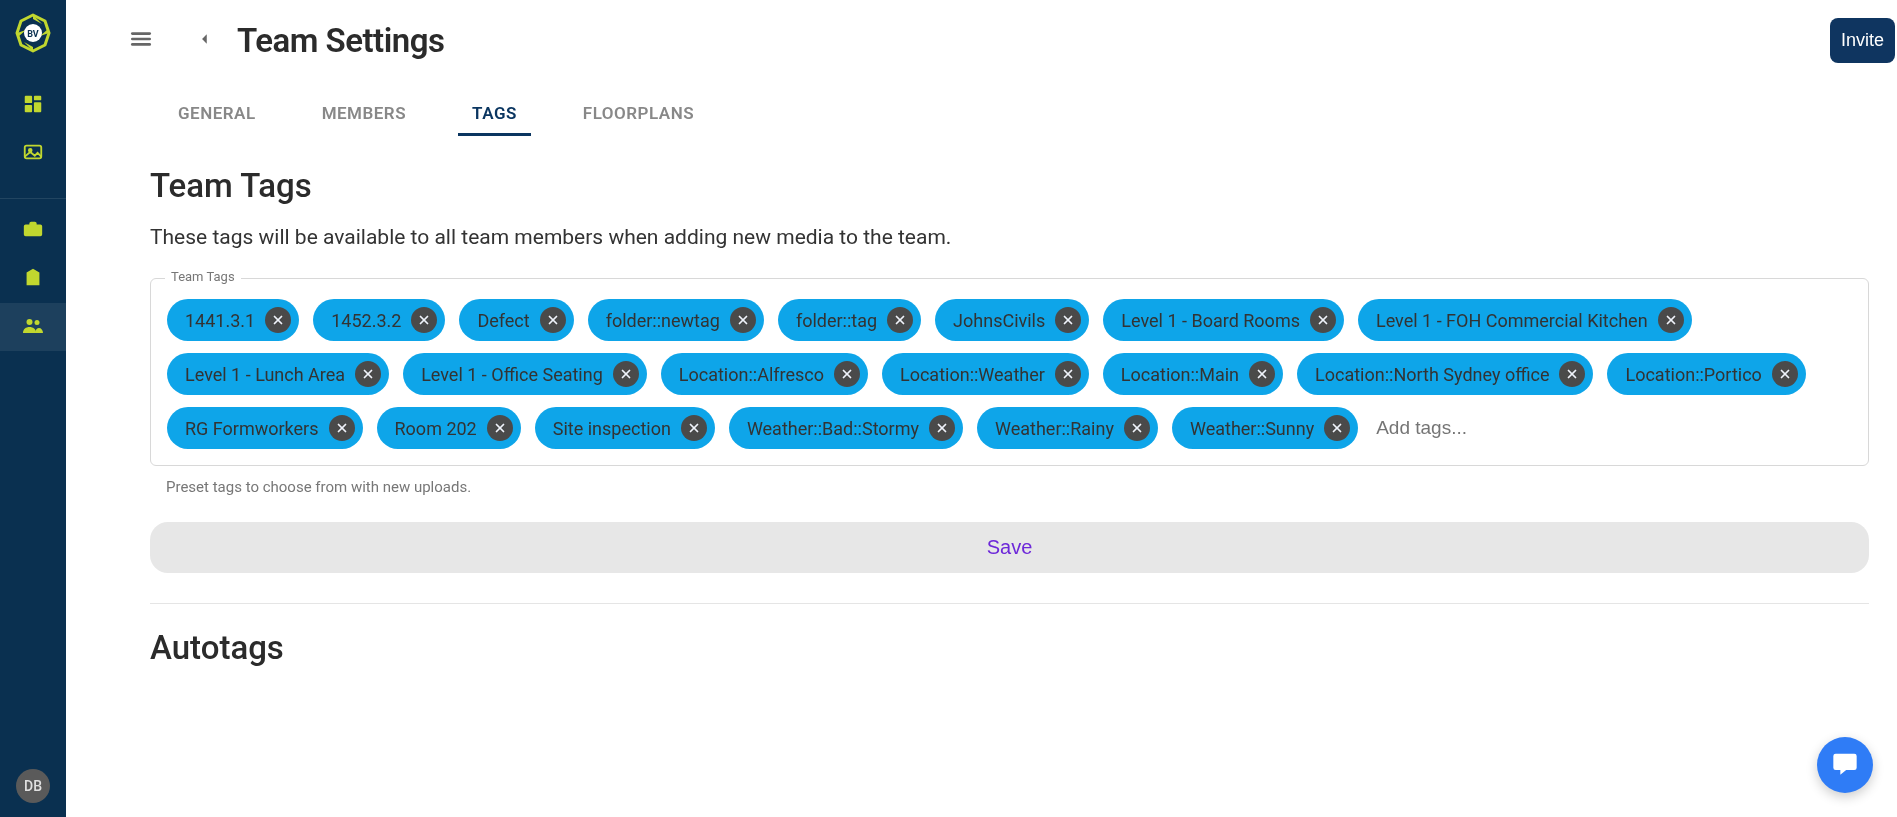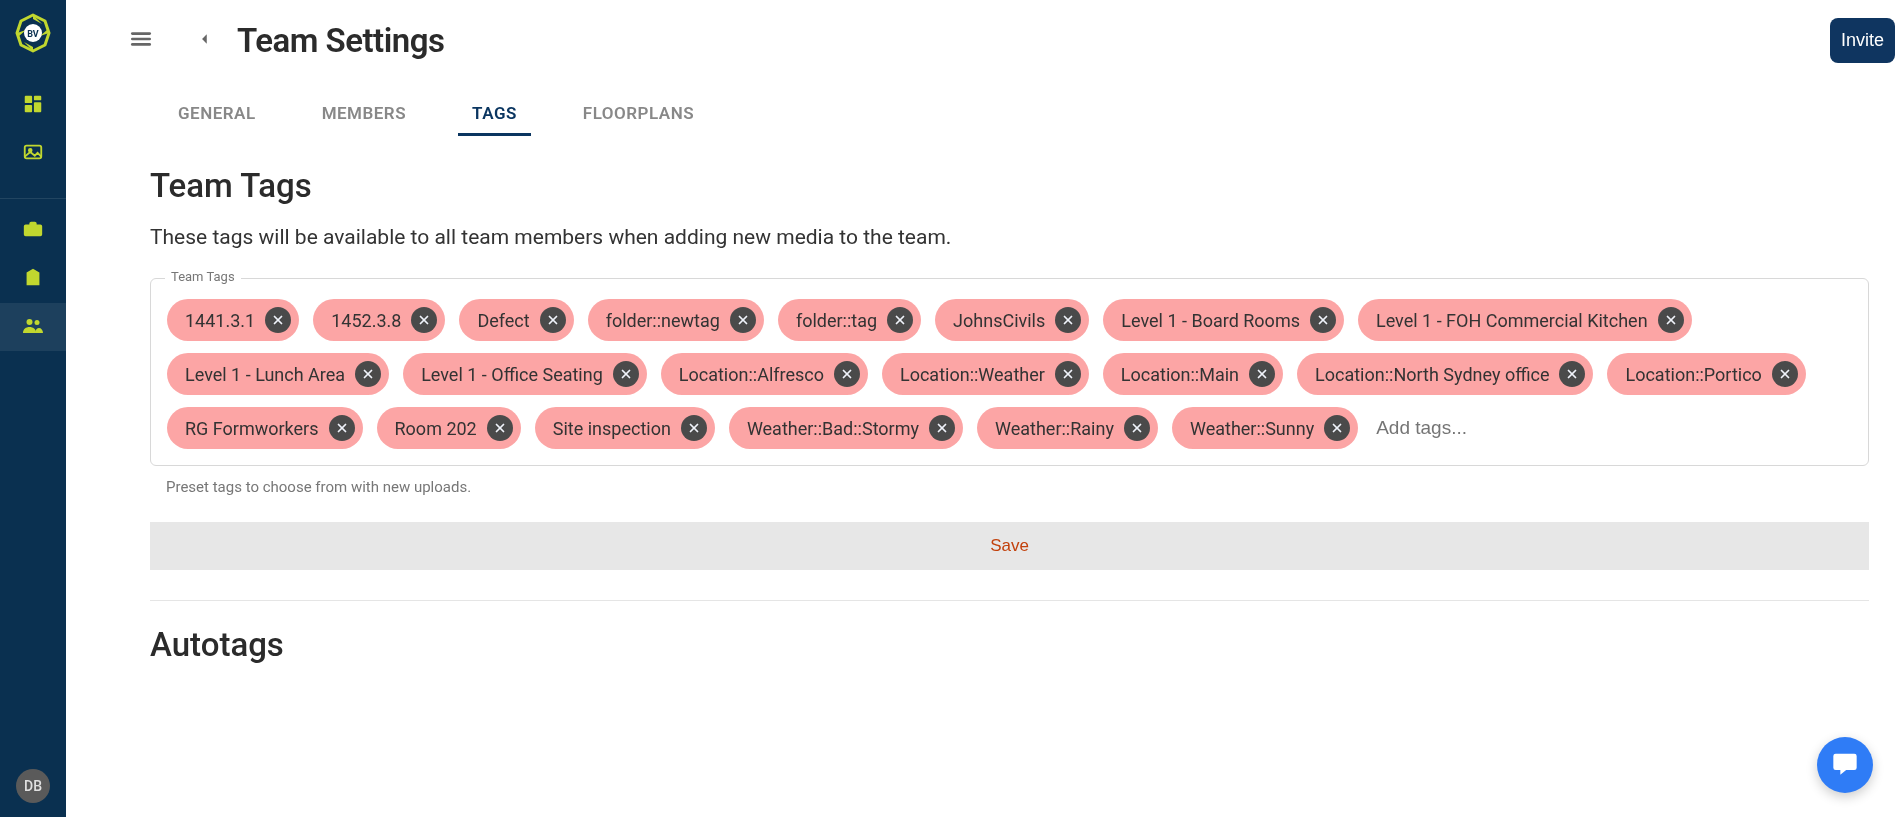--- a/index.html
+++ b/index.html
@@ -183,21 +183,21 @@
     }
     .tags-container {
       display: flex;
       flex-wrap: wrap;
       gap: 12px 14px;
       align-items: center;
     }
     .chip {
       display: inline-flex;
       align-items: center;
-      background: #fca5a5;
+      background: #0ea5e9;
       border-radius: 22px;
       padding: 8px 8px 8px 18px;
       font-size: 18px;
       color: #333;
       gap: 10px;
     }
     .chip-label {
       white-space: nowrap;
     }
     .chip-close {
@@ -228,25 +228,25 @@
     .helper-text {
       font-size: 15px;
       color: #777;
       margin-top: 12px;
       margin-left: 16px;
     }
     .save-btn {
       width: 100%;
       margin-top: 26px;
       background: #e7e7e7;
-      color: #c2410c;
+      color: #6d28d9;
       border: none;
-      border-radius: 0;
+      border-radius: 18px;
       padding: 14px 0;
-      font-size: 17px;
+      font-size: 20px;
       font-weight: 500;
       cursor: pointer;
     }
     .divider {
       border: none;
       border-top: 1px solid #e5e5e5;
       margin: 30px 0 24px 0;
     }
     .fab-chat {
       position: fixed;
@@ -373,21 +373,21 @@
       <div class="chip">
             <span class="chip-label">1441.3.1</span>
             <span class="chip-close">
               <svg viewBox="0 0 24 24" fill="none" stroke="currentColor" stroke-width="3" stroke-linecap="round">
                 <line x1="6" y1="6" x2="18" y2="18"></line>
                 <line x1="18" y1="6" x2="6" y2="18"></line>
               </svg>
             </span>
           </div>
           <div class="chip">
-            <span class="chip-label">1452.3.8</span>
+            <span class="chip-label">1452.3.2</span>
             <span class="chip-close">
               <svg viewBox="0 0 24 24" fill="none" stroke="currentColor" stroke-width="3" stroke-linecap="round">
                 <line x1="6" y1="6" x2="18" y2="18"></line>
                 <line x1="18" y1="6" x2="6" y2="18"></line>
               </svg>
             </span>
           </div>
           <div class="chip">
             <span class="chip-label">Defect</span>
             <span class="chip-close">

